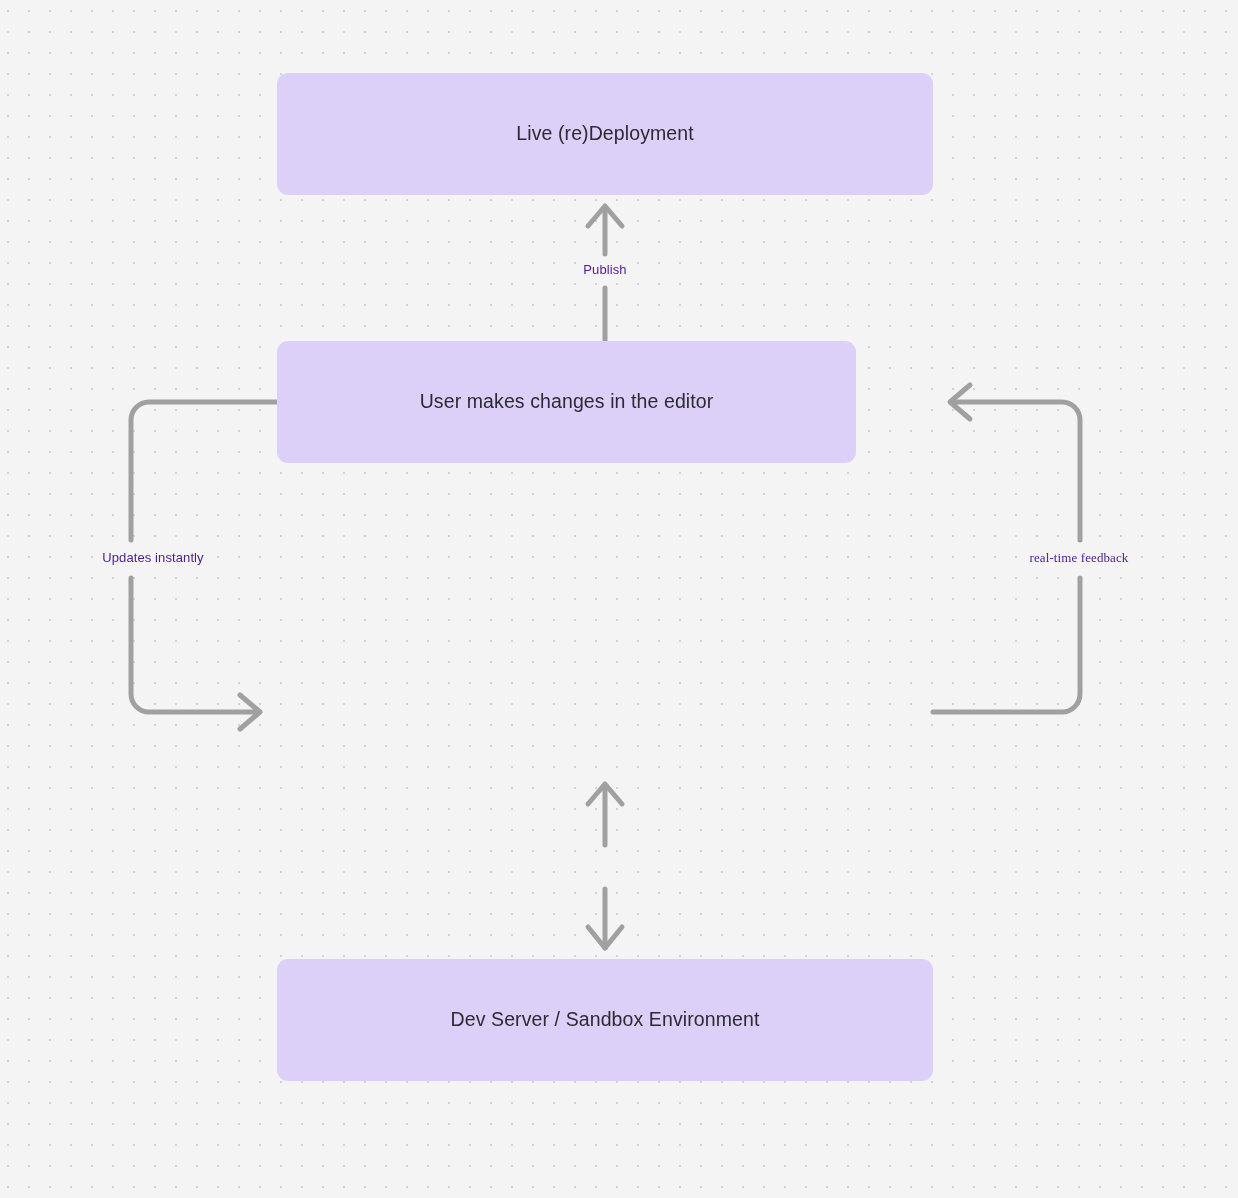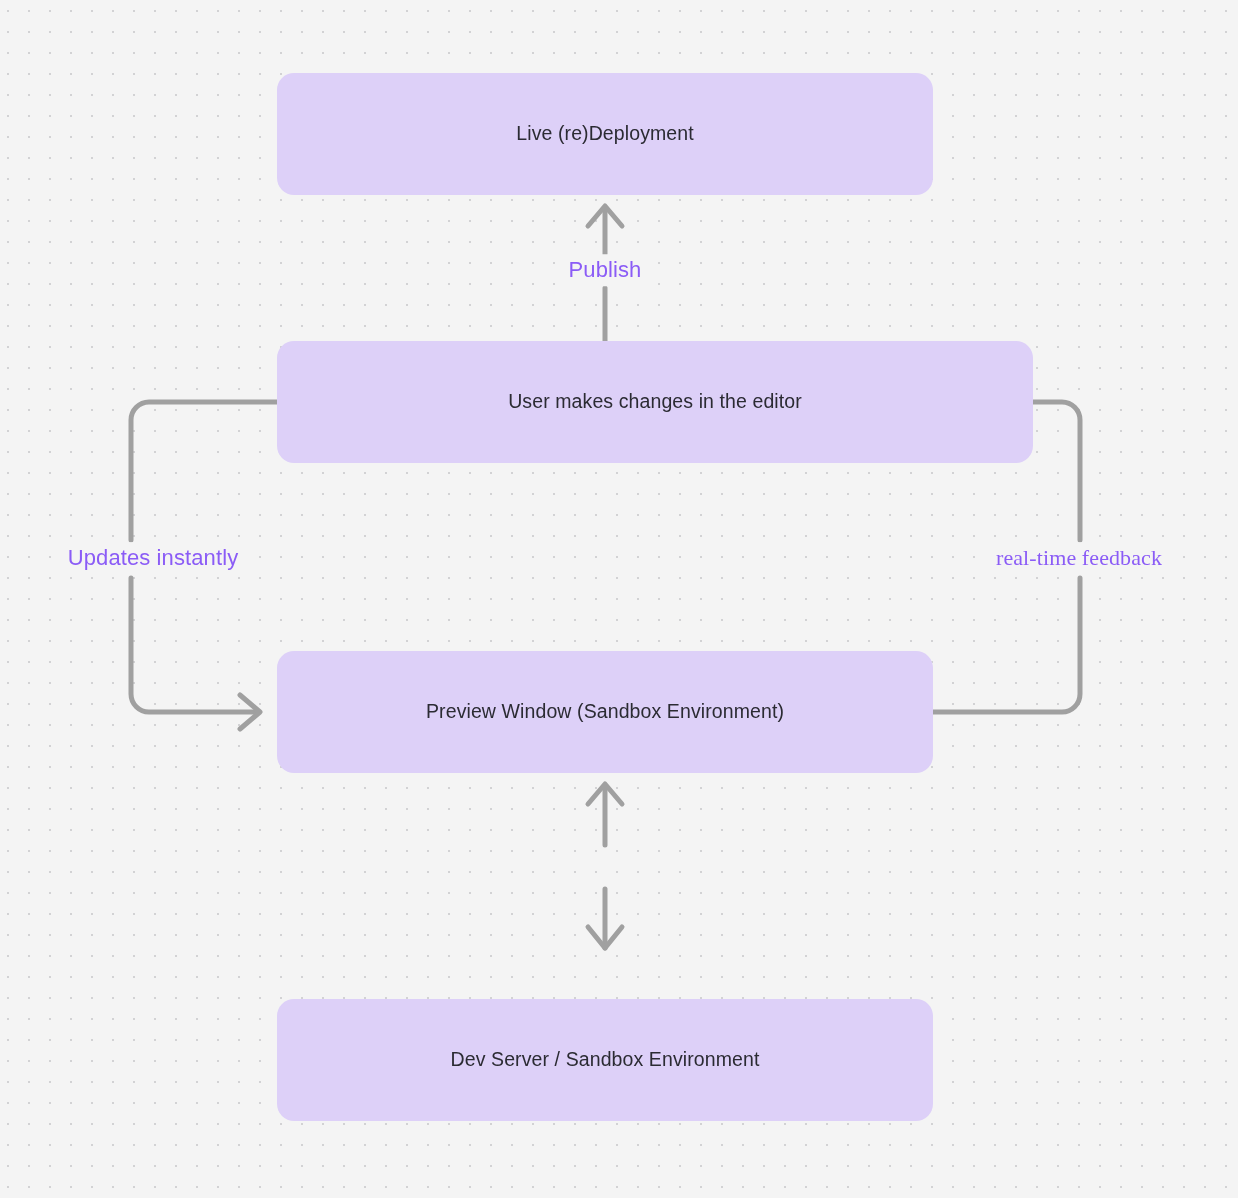--- a/index.html
+++ b/index.html
@@ -26,49 +26,49 @@
     position: absolute;
     left: 0;
     top: 0;
     width: 1238px;
     height: 1198px;
     pointer-events: none;
   }
   .node {
     position: absolute;
     background-color: #ddd0f8;
-    border-radius: 17px;
+    border-radius: 11px;
     display: flex;
     align-items: center;
     justify-content: center;
     box-sizing: border-box;
   }
   .node-label {
     font-size: 19.5px;
     color: #2b2b33;
     letter-spacing: 0.1px;
     text-align: center;
     line-height: 1.2;
     white-space: nowrap;
   }
   .edge-label {
     position: absolute;
-    font-size: 22px;
-    color: #8b5cf6;
+    font-size: 13px;
+    color: #4c1d95;
     letter-spacing: 0.1px;
     white-space: nowrap;
     background-color: #f4f4f4;
     padding: 2px 6px;
     line-height: 1.25;
     transform: translate(-50%, -50%);
   }
   #node-live      { left: 277px; top: 73px;   width: 656px; height: 122px; }
-  #node-editor    { left: 277px; top: 341px;  width: 756px; height: 122px; }
+  #node-editor    { left: 277px; top: 341px;  width: 579px; height: 122px; }
   #node-preview   { left: 277px; top: 651px;  width: 656px; height: 122px; }
-  #node-devserver { left: 277px; top: 959px;  width: 656px; height: 122px; margin-top: 40px; }
+  #node-devserver { left: 277px; top: 959px;  width: 656px; height: 122px; }
 
   #label-publish  { left: 605px;  top: 270px; }
   #label-updates  { left: 132px;  top: 558px; margin-left: 21px; }
   #label-realtime { left: 1079px; top: 558px; font-family: Liberation Serif, serif; }
   #label-spun     { left: 605px;  top: 867px; }
 </style>
 </head>
 <body>
 
 <div id="canvas">
@@ -105,23 +105,20 @@
   </svg>
 
   <div class="node" id="node-live">
     <span class="node-label">Live (re)Deployment</span>
   </div>
 
   <div class="node" id="node-editor">
     <span class="node-label">User makes changes in the editor</span>
   </div>
 
-  <div class="node" id="node-preview">
-    <span class="node-label">Preview Window (Sandbox Environment)</span>
-  </div>
 
   <div class="node" id="node-devserver">
     <span class="node-label">Dev Server / Sandbox Environment</span>
   </div>
 
   <div class="edge-label" id="label-publish">Publish</div>
 
   <div class="edge-label" id="label-updates">Updates instantly</div>
 
   <div class="edge-label" id="label-realtime">real-time feedback</div>

